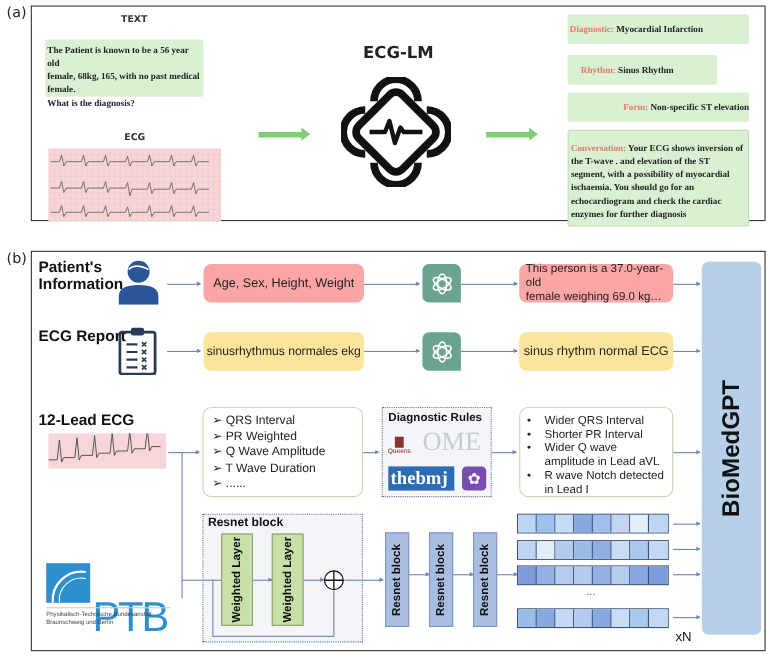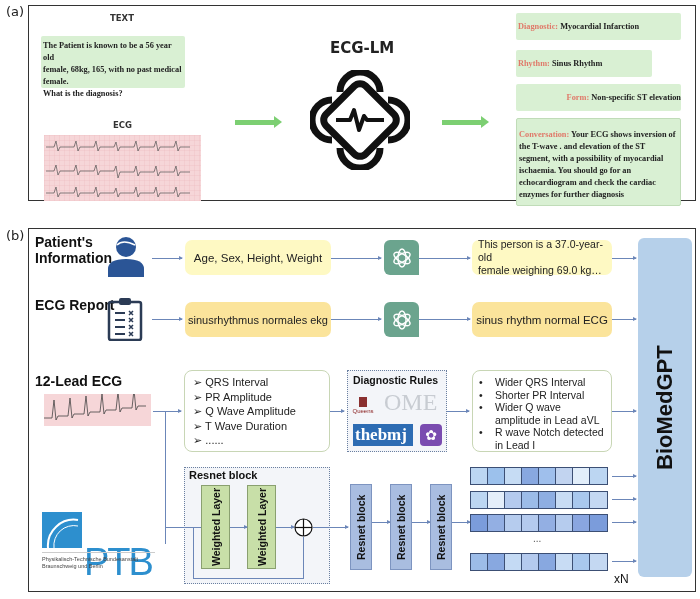--- a/index.html
+++ b/index.html
@@ -8,21 +8,21 @@
   .panel-label{font-size:13px;color:#222;}
   .frame{border:1.5px solid #333;}
   .sans{font-family:"DejaVu Sans",sans-serif;}
   .green-box{background:#d9f0d3;border-radius:2px;}
   .txt-a{font-family:Liberation Serif, serif;font-weight:bold;font-size:8.3px;line-height:12px;color:#222;}
   .red{color:#e07a6a;}
   .garrow{height:5px;background:#7ccf72;}
   .garrow::after{content:"";position:absolute;right:-7px;top:-4px;border-left:8px solid #7ccf72;border-top:6.5px solid transparent;border-bottom:6.5px solid transparent;}
   .section-title{font-weight:bold;font-size:14px;line-height:16px;color:#111;}
   .pill{border-radius:7px;display:flex;align-items:center;justify-content:center;font-size:11.5px;color:#222;text-align:center;}
-  .salmon{background:#fef9c3;}
+  .salmon{background:#fca5a5;}
   .yellow{background:#fbe49b;}
   .hline{height:1px;background:#6b86b8;}
   .vline{width:1px;background:#6b86b8;}
   .ah::after{content:"";position:absolute;right:-1px;top:-2px;border-left:4px solid #6b86b8;border-top:2.5px solid transparent;border-bottom:2.5px solid transparent;}
   .gpt{background:#6ba48e;border-radius:6px 6px 0 6px;display:flex;align-items:center;justify-content:center;}
   .feature-box{border:1.5px solid #c8d6b5;border-radius:8px;background:#fff;font-size:11px;line-height:14.5px;color:#222;}
   .dotted{border:1px dotted #6a7fa0;}
   .vert{writing-mode:vertical-rl;transform:rotate(180deg);font-weight:bold;display:flex;align-items:center;justify-content:center;}
   .wl{background:#c8dfa8;border:1px solid #8aa070;font-size:10.5px;line-height:12px;text-align:center;}
   .rb{background:#a9bde0;border:1px solid #7d94c0;font-size:10.5px;}
@@ -74,21 +74,21 @@
     </g>
     <path d="M26 50 h14 l4 -10 l5 20 l5 -14 l3 4 h17" fill="none" stroke="#111" stroke-width="4" stroke-linejoin="round"></path>
   </svg>
 </div>
 
 <div class="abs garrow" style="left:442px;top:120px;width:40px;"></div>
 
 <div class="abs green-box txt-a" style="left:516px;top:13px;width:165px;height:27px;padding-left:2px;display:flex;align-items:center;">
   <span><span class="red">Diagnostic:</span><span> Myocardial Infarction</span></span>
 </div>
-<div class="abs green-box txt-a" style="left:516px;top:50px;width:136px;height:27px;padding-left:2px;display:flex;align-items:center;">
+<div class="abs green-box txt-a" style="left:516px;top:50px;width:136px;height:27px;padding-left:12px;display:flex;align-items:center;">
   <span><span class="red">Rhythm:</span><span> Sinus Rhythm</span></span>
 </div>
 <div class="abs green-box txt-a" style="left:516px;top:84px;width:165px;height:27px;padding-left:2px;display:flex;align-items:center;justify-content:flex-end;">
   <span><span class="red">Form:</span><span> Non-specific ST elevation</span></span>
 </div>
 <div class="abs green-box txt-a" style="left:516px;top:118px;width:165px;height:88px;padding:10px 2px 0 2px;border:1px solid #c0dcb8;">
   <span class="red">Conversation:</span><span> Your ECG shows inversion of the  T-wave . and elevation of the ST segment, with a possibility of myocardial ischaemia. You should go for an echocardiogram and check the cardiac enzymes for further diagnosis</span>
 </div>
 
 <div class="abs panel-label sans" style="left:6px;top:228px;">(b)</div>
@@ -165,21 +165,21 @@
 <div class="abs" style="left:44px;top:394px;width:107px;height:32px;background:#f6d6d8;">
   <svg width="107" height="32">
     <path d="M0 24 h8 l2 -18 l2 20 l2 -4 h10 l2 -18 l2 20 l2 -4 h10 l2 -18 l2 20 l2 -4 h10 l2 -18 l2 20 l2 -4 h10 l2 -18 l2 20 l2 -4 h10 l2 -18 l2 20 l2 -4 h8" fill="none" stroke="#444" stroke-width="0.8"></path>
   </svg>
 </div>
 <div class="abs hline ah" style="left:153px;top:411px;width:28px;"></div>
 <div class="abs vline" style="left:165px;top:411px;height:133px;"></div>
 
 <div class="abs feature-box" style="left:184px;top:370px;width:146px;height:82px;padding:4px 0 0 8px;">
   <div>➢ QRS Interval</div>
-  <div>➢ PR Amplitude</div>
+  <div>➢ PR Weighted</div>
   <div>➢ Q Wave Amplitude</div>
   <div>➢ T Wave Duration</div>
   <div>➢ ......</div>
 </div>
 <div class="abs hline ah" style="left:330px;top:411px;width:14px;"></div>
 
 <div class="abs dotted" style="left:347px;top:370px;width:100px;height:82px;background:#f3f5f9;">
   <div class="abs" style="left:5px;top:3px;font-weight:bold;font-size:10.5px;">Diagnostic Rules</div>
   <div class="abs" style="left:4px;top:26px;width:22px;font-size:6px;color:#8a2020;text-align:center;">
     <div style="width:8px;height:10px;background:#8a3030;margin:0 auto 1px;"></div>

